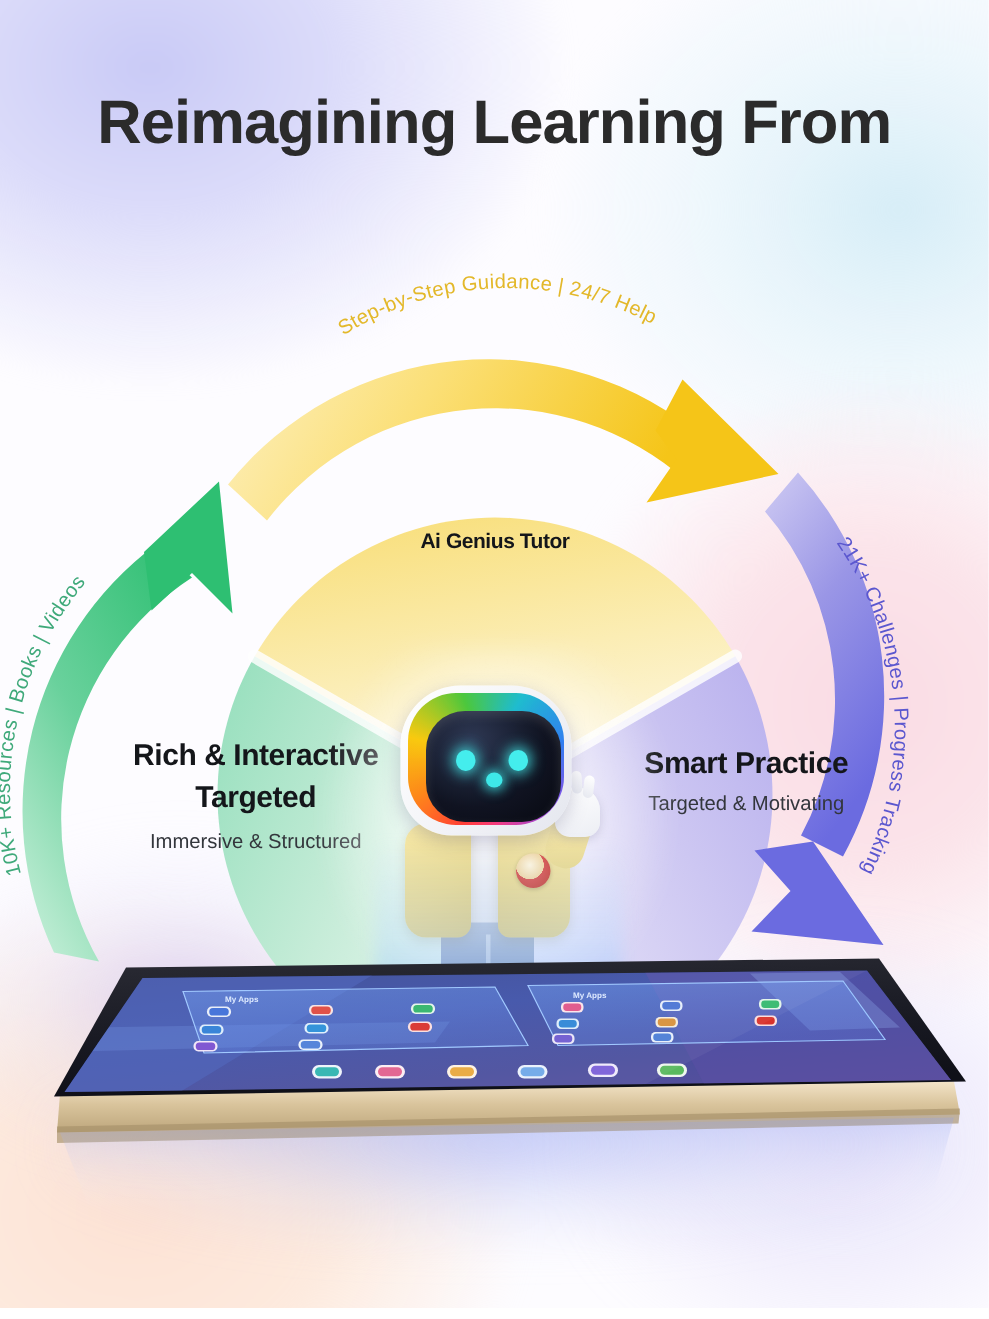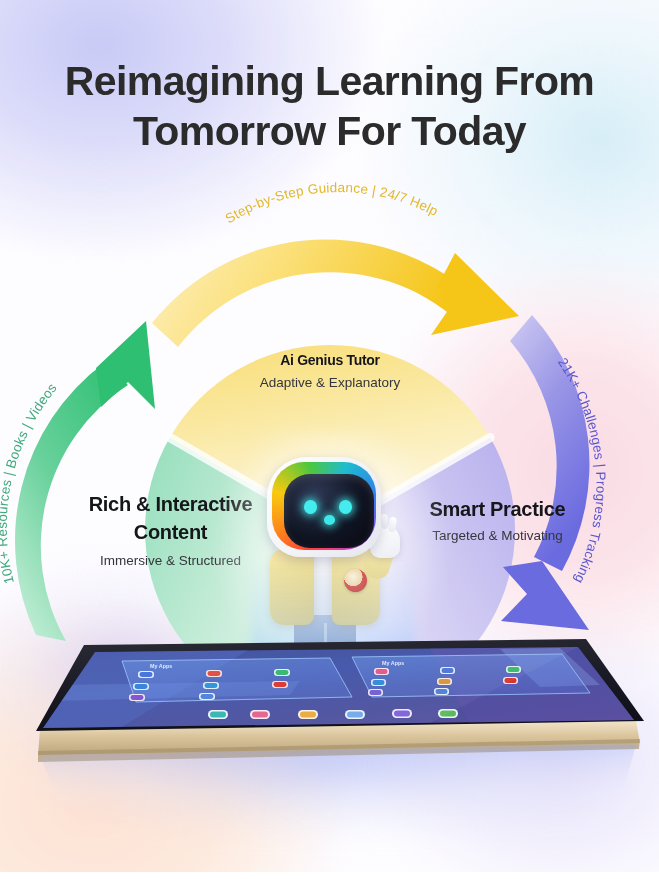--- a/index.html
+++ b/index.html
@@ -193,21 +193,20 @@
   <div class="bg-base"></div>
   <div class="bg-lav-tl"></div>
   <div class="bg-cyan-tr"></div>
   <div class="bg-pink-r"></div>
   <div class="bg-peach-bl"></div>
   <div class="bg-lav-bl2"></div>
   <div class="bg-lav-br"></div>
 
   <h1 class="headline">
     <span>Reimagining Learning From</span>
-    <span class="l2">Tomorrow For Today</span>
   </h1>
 
   <div class="diagram">
     <svg width="659" height="520" viewBox="0 0 659 520" xmlns="http://www.w3.org/2000/svg">
       <defs>
         <linearGradient id="gYellow" x1="0" y1="0" x2="0.3" y2="1">
           <stop offset="0%" stop-color="#f8dd74"></stop>
           <stop offset="60%" stop-color="#fbedb4"></stop>
           <stop offset="100%" stop-color="#fdf6dd"></stop>
         </linearGradient>
@@ -285,26 +284,25 @@
       <text class="arc-label" fill="#5b57cf">
         <textPath href="#pathChall" startOffset="50%" text-anchor="middle">21K+ Challenges | Progress Tracking</textPath>
       </text>
       <text class="arc-label" fill="#3fa97a">
         <textPath href="#pathRes" startOffset="50%" text-anchor="middle">10K+ Resources | Books | Videos</textPath>
       </text>
     </svg>
 
     <div class="wedge-text" id="txt-tutor">
       <div class="wedge-title">Ai Genius Tutor</div>
-      <div class="wedge-sub">Adaptive &amp; Explanatory</div>
     </div>
 
     <div class="wedge-text" id="txt-content">
       <div class="wedge-title">Rich &amp; Interactive</div>
-      <div class="wedge-title">Content</div>
+      <div class="wedge-title">Targeted</div>
       <div class="wedge-sub">Immersive &amp; Structured</div>
     </div>
 
     <div class="wedge-text" id="txt-practice">
       <div class="wedge-title">Smart Practice</div>
       <div class="wedge-sub">Targeted &amp; Motivating</div>
     </div>
   </div>
 
   <div class="robot">

